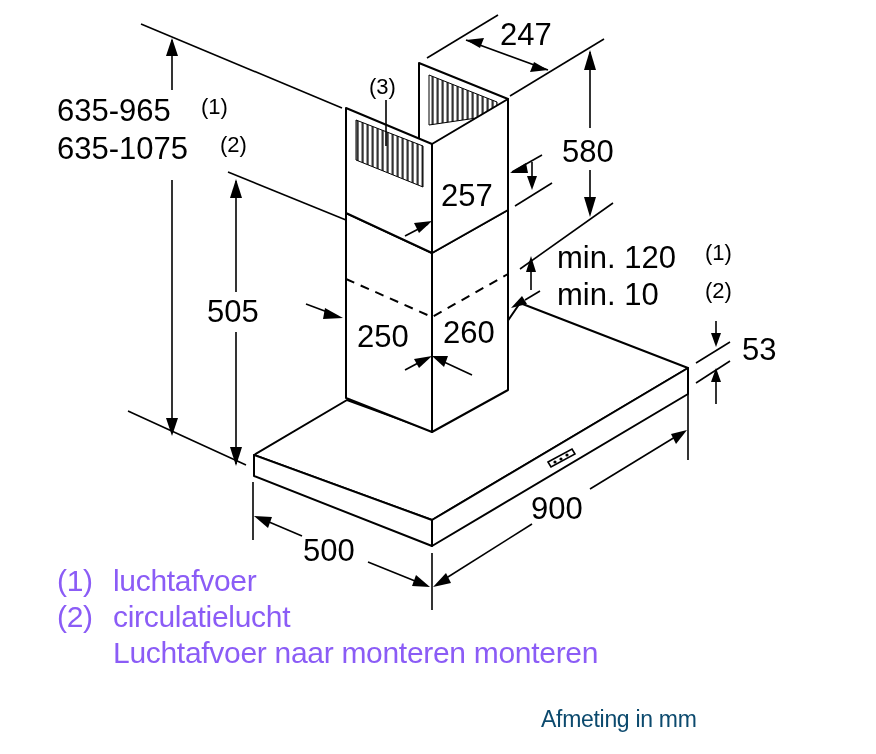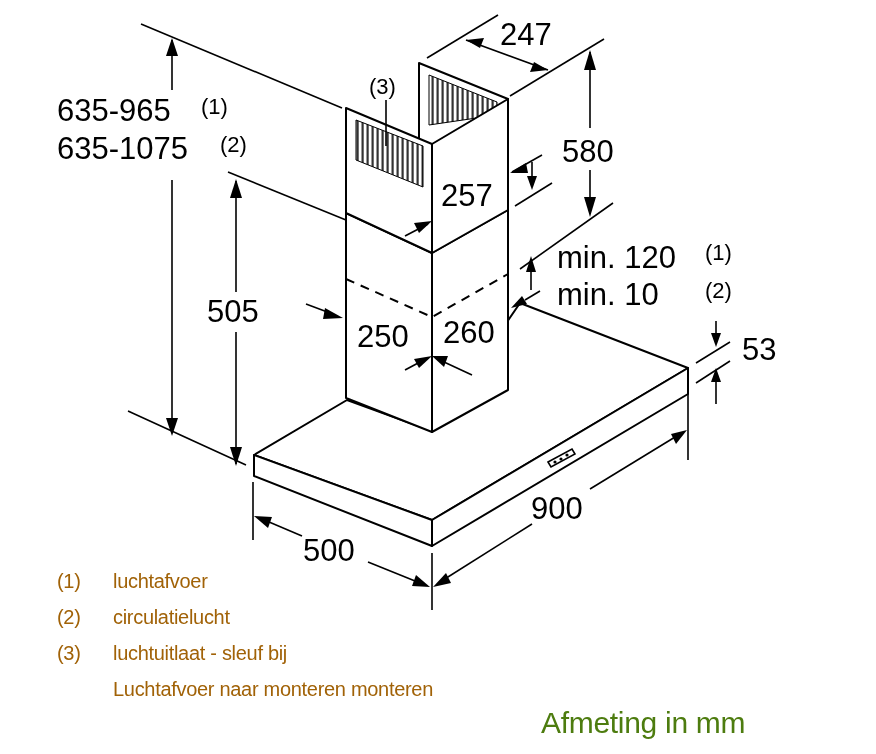--- a/index.html
+++ b/index.html
@@ -4,24 +4,24 @@
 <style>
   html, body { margin: 0; padding: 0; background: #ffffff; }
   body { width: 876px; height: 754px; overflow: hidden; position: relative; font-family: "Liberation Sans", sans-serif; }
   #diagram { position: absolute; left: 0; top: 0; }
   .thin { stroke: #000; stroke-width: 1.6; fill: none; }
   .dash { stroke: #000; stroke-width: 2; fill: none; stroke-dasharray: 9 7; }
   .face { fill: #fff; stroke: #000; stroke-width: 2; stroke-linejoin: round; }
   .arr { fill: #000; }
   .lbl { font-family: "Liberation Sans", sans-serif; font-size: 31px; fill: #000; }
   .sup { font-family: "Liberation Sans", sans-serif; font-size: 22px; fill: #000; }
-  .legend { position: absolute; font-family: "Liberation Sans", sans-serif; font-size: 20px; color: #a16207; line-height: 36px; letter-spacing: -0.3px; }
+  .legend { position: absolute; font-family: "Liberation Sans", sans-serif; font-size: 30px; color: #8b5cf6; line-height: 36px; letter-spacing: -0.3px; }
   .legend .row { white-space: nowrap; }
   .legend .num { display: inline-block; width: 56px; }
-  .units { position: absolute; left: 541px; top: 706px; font-family: "Liberation Sans", sans-serif; font-size: 30px; color:#4d7c0f; white-space: nowrap; letter-spacing: -0.3px;}
+  .units { position: absolute; left: 541px; top: 706px; font-family: "Liberation Sans", sans-serif; font-size: 23px; color:#0c4a6e; white-space: nowrap; letter-spacing: -0.3px;}
 </style>
 </head>
 <body>
 
 <svg id="diagram" width="876" height="754" viewBox="0 0 876 754" xmlns="http://www.w3.org/2000/svg">
   <defs>
     <pattern id="slots" width="5" height="10" patternUnits="userSpaceOnUse">
       <rect x="0" y="0" width="5" height="10" fill="#fff"></rect>
       <rect x="1.5" y="0" width="2.2" height="10" fill="#333"></rect>
     </pattern>
@@ -171,17 +171,16 @@
   <text class="sup" x="705" y="298">(2)</text>
 
   <text class="lbl" x="742" y="360">53</text>
   <text class="lbl" x="303" y="561">500</text>
   <text class="lbl" x="531" y="519">900</text>
 </svg>
 
 <div class="legend" style="left:57px; top:563px;">
   <div class="row"><span class="num">(1)</span><span>luchtafvoer</span></div>
   <div class="row"><span class="num">(2)</span><span>circulatielucht</span></div>
-  <div class="row"><span class="num">(3)</span><span>luchtuitlaat - sleuf bij</span></div>
   <div class="row"><span class="num"></span><span>Luchtafvoer naar monteren monteren</span></div>
 </div>
 
 <div class="units">Afmeting in mm</div>
 
 </body></html>

